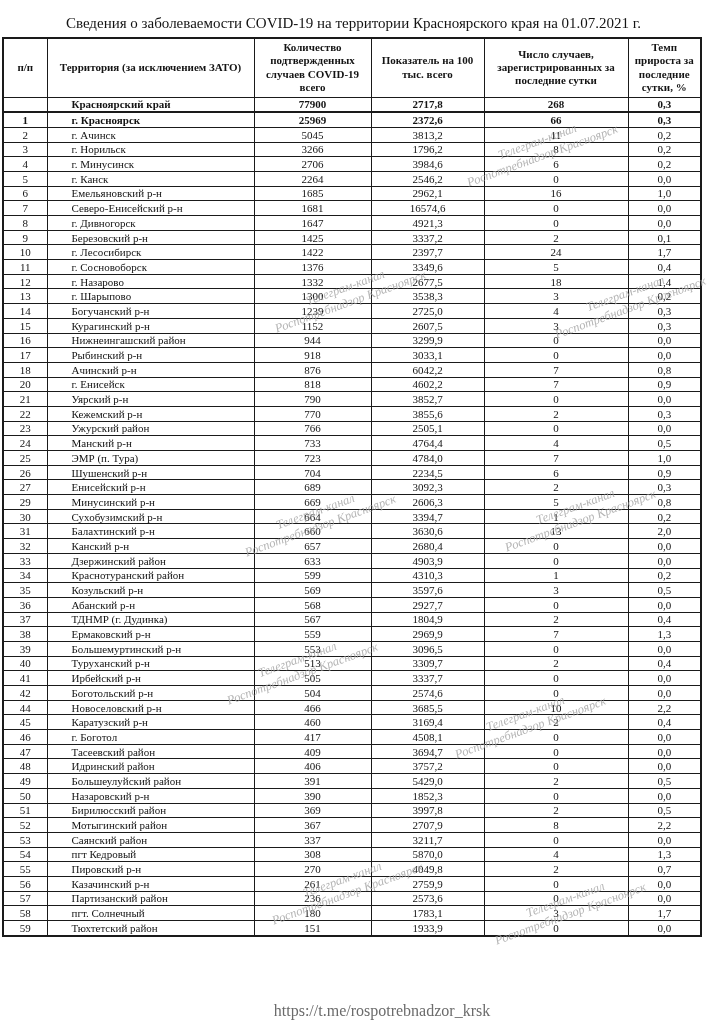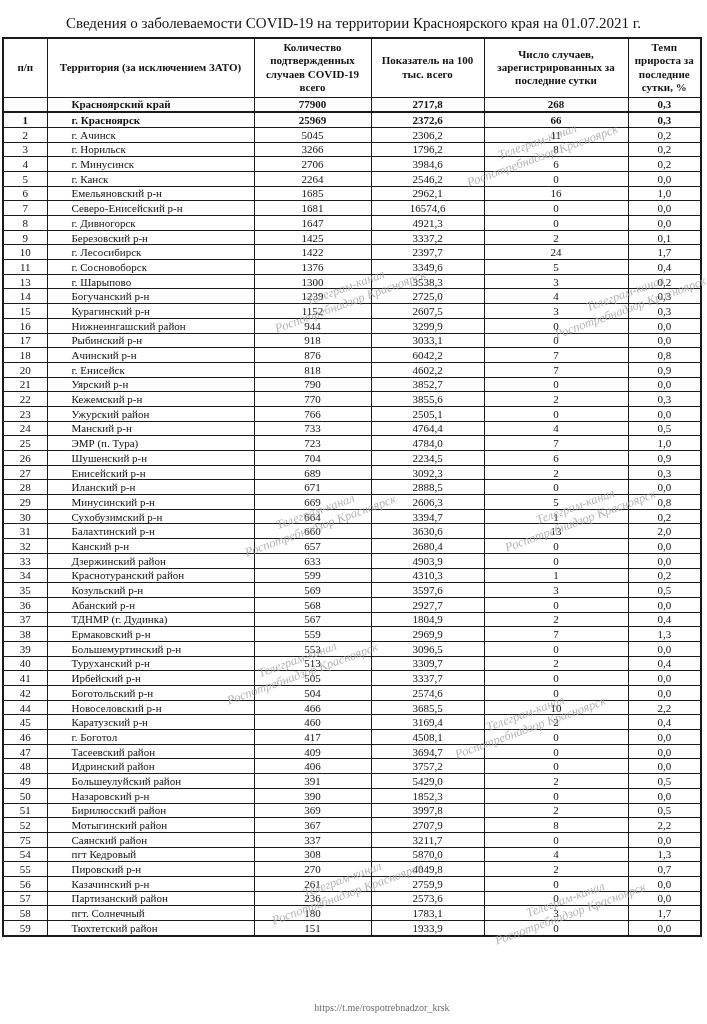--- a/index.html
+++ b/index.html
@@ -24,21 +24,21 @@
   }
   .covid-table tbody td{
     height:13.7px;font-size:11px;line-height:12px;
     padding:0 2px;text-align:center;vertical-align:middle;white-space:nowrap;
   }
   .covid-table tbody td.terr{text-align:left;padding-left:24px;}
   .total-row td{font-weight:bold;border-bottom-width:2px;}
   .bold-row td{font-weight:bold;}
   .page-footer{
     position:absolute;top:1002px;left:2px;width:698px;box-sizing:border-box;
-    padding-left:62px;text-align:center;font-size:10px;color:#6b6b6b;
+    padding-left:62px;text-align:center;font-size:16px;color:#6b6b6b;
   }
   #watermark-layer{position:absolute;top:0;left:0;width:100%;height:100%;pointer-events:none;z-index:5;}
   .watermark{
     position:absolute;width:200px;text-align:center;
     transform:rotate(-20deg);
     font-style:italic;font-size:12.5px;line-height:15px;
     color:#a3a3a3;opacity:0.8;white-space:nowrap;
   }
 </style>
 </head>
@@ -81,21 +81,21 @@
           <td class="terr">г. Красноярск</td>
           <td>25969</td>
           <td>2372,6</td>
           <td>66</td>
           <td>0,3</td>
         </tr>
         <tr>
           <td>2</td>
           <td class="terr">г. Ачинск</td>
           <td>5045</td>
-          <td>2306,2</td>
+          <td>3813,2</td>
           <td>11</td>
           <td>0,2</td>
         </tr>
         <tr>
           <td>3</td>
           <td class="terr">г. Норильск</td>
           <td>3266</td>
           <td>1796,2</td>
           <td>8</td>
           <td>0,2</td>
@@ -158,20 +158,28 @@
         </tr>
         <tr>
           <td>11</td>
           <td class="terr">г. Сосновоборск</td>
           <td>1376</td>
           <td>3349,6</td>
           <td>5</td>
           <td>0,4</td>
         </tr>
         <tr>
+          <td>12</td>
+          <td class="terr">г. Назарово</td>
+          <td>1332</td>
+          <td>2677,5</td>
+          <td>18</td>
+          <td>1,4</td>
+        </tr>
+        <tr>
           <td>13</td>
           <td class="terr">г. Шарыпово</td>
           <td>1300</td>
           <td>3538,3</td>
           <td>3</td>
           <td>0,2</td>
         </tr>
         <tr>
           <td>14</td>
           <td class="terr">Богучанский р-н</td>
@@ -270,28 +278,20 @@
         </tr>
         <tr>
           <td>27</td>
           <td class="terr">Енисейский р-н</td>
           <td>689</td>
           <td>3092,3</td>
           <td>2</td>
           <td>0,3</td>
         </tr>
         <tr>
-          <td>28</td>
-          <td class="terr">Иланский р-н</td>
-          <td>671</td>
-          <td>2888,5</td>
-          <td>0</td>
-          <td>0,0</td>
-        </tr>
-        <tr>
           <td>29</td>
           <td class="terr">Минусинский р-н</td>
           <td>669</td>
           <td>2606,3</td>
           <td>5</td>
           <td>0,8</td>
         </tr>
         <tr>
           <td>30</td>
           <td class="terr">Сухобузимский р-н</td>
@@ -462,21 +462,21 @@
         </tr>
         <tr>
           <td>52</td>
           <td class="terr">Мотыгинский район</td>
           <td>367</td>
           <td>2707,9</td>
           <td>8</td>
           <td>2,2</td>
         </tr>
         <tr>
-          <td>75</td>
+          <td>53</td>
           <td class="terr">Саянский район</td>
           <td>337</td>
           <td>3211,7</td>
           <td>0</td>
           <td>0,0</td>
         </tr>
         <tr>
           <td>54</td>
           <td class="terr">пгт Кедровый</td>
           <td>308</td>

